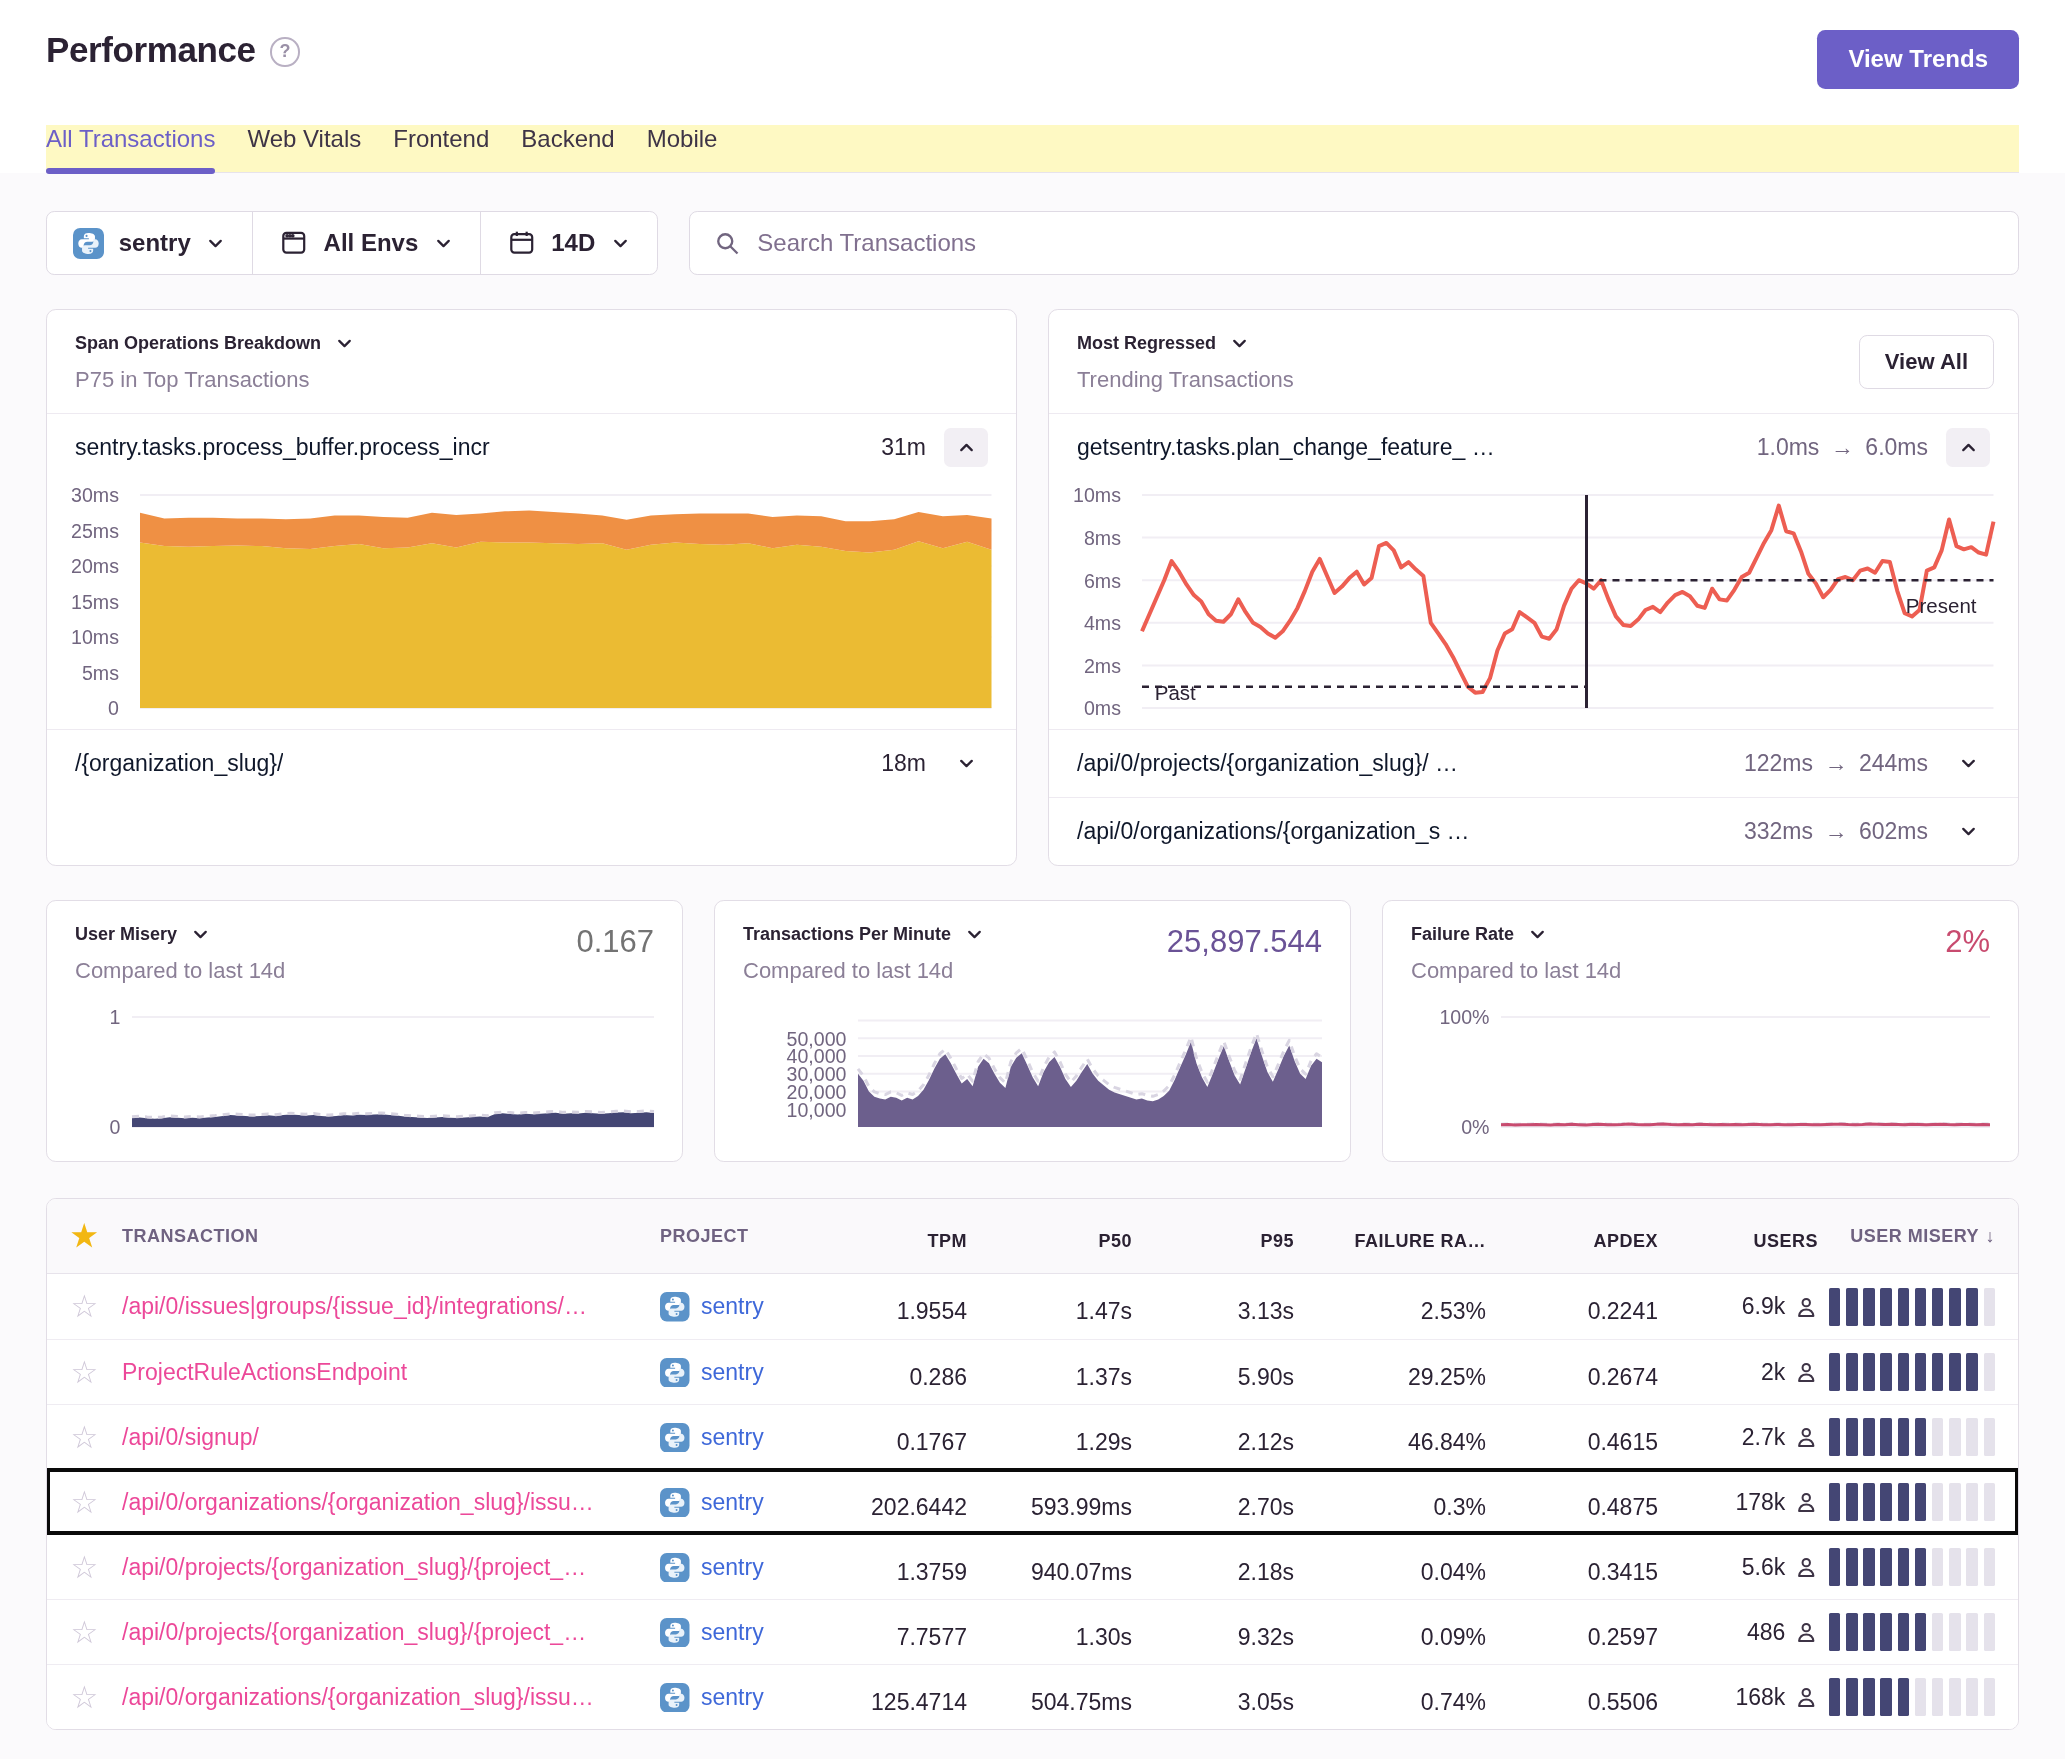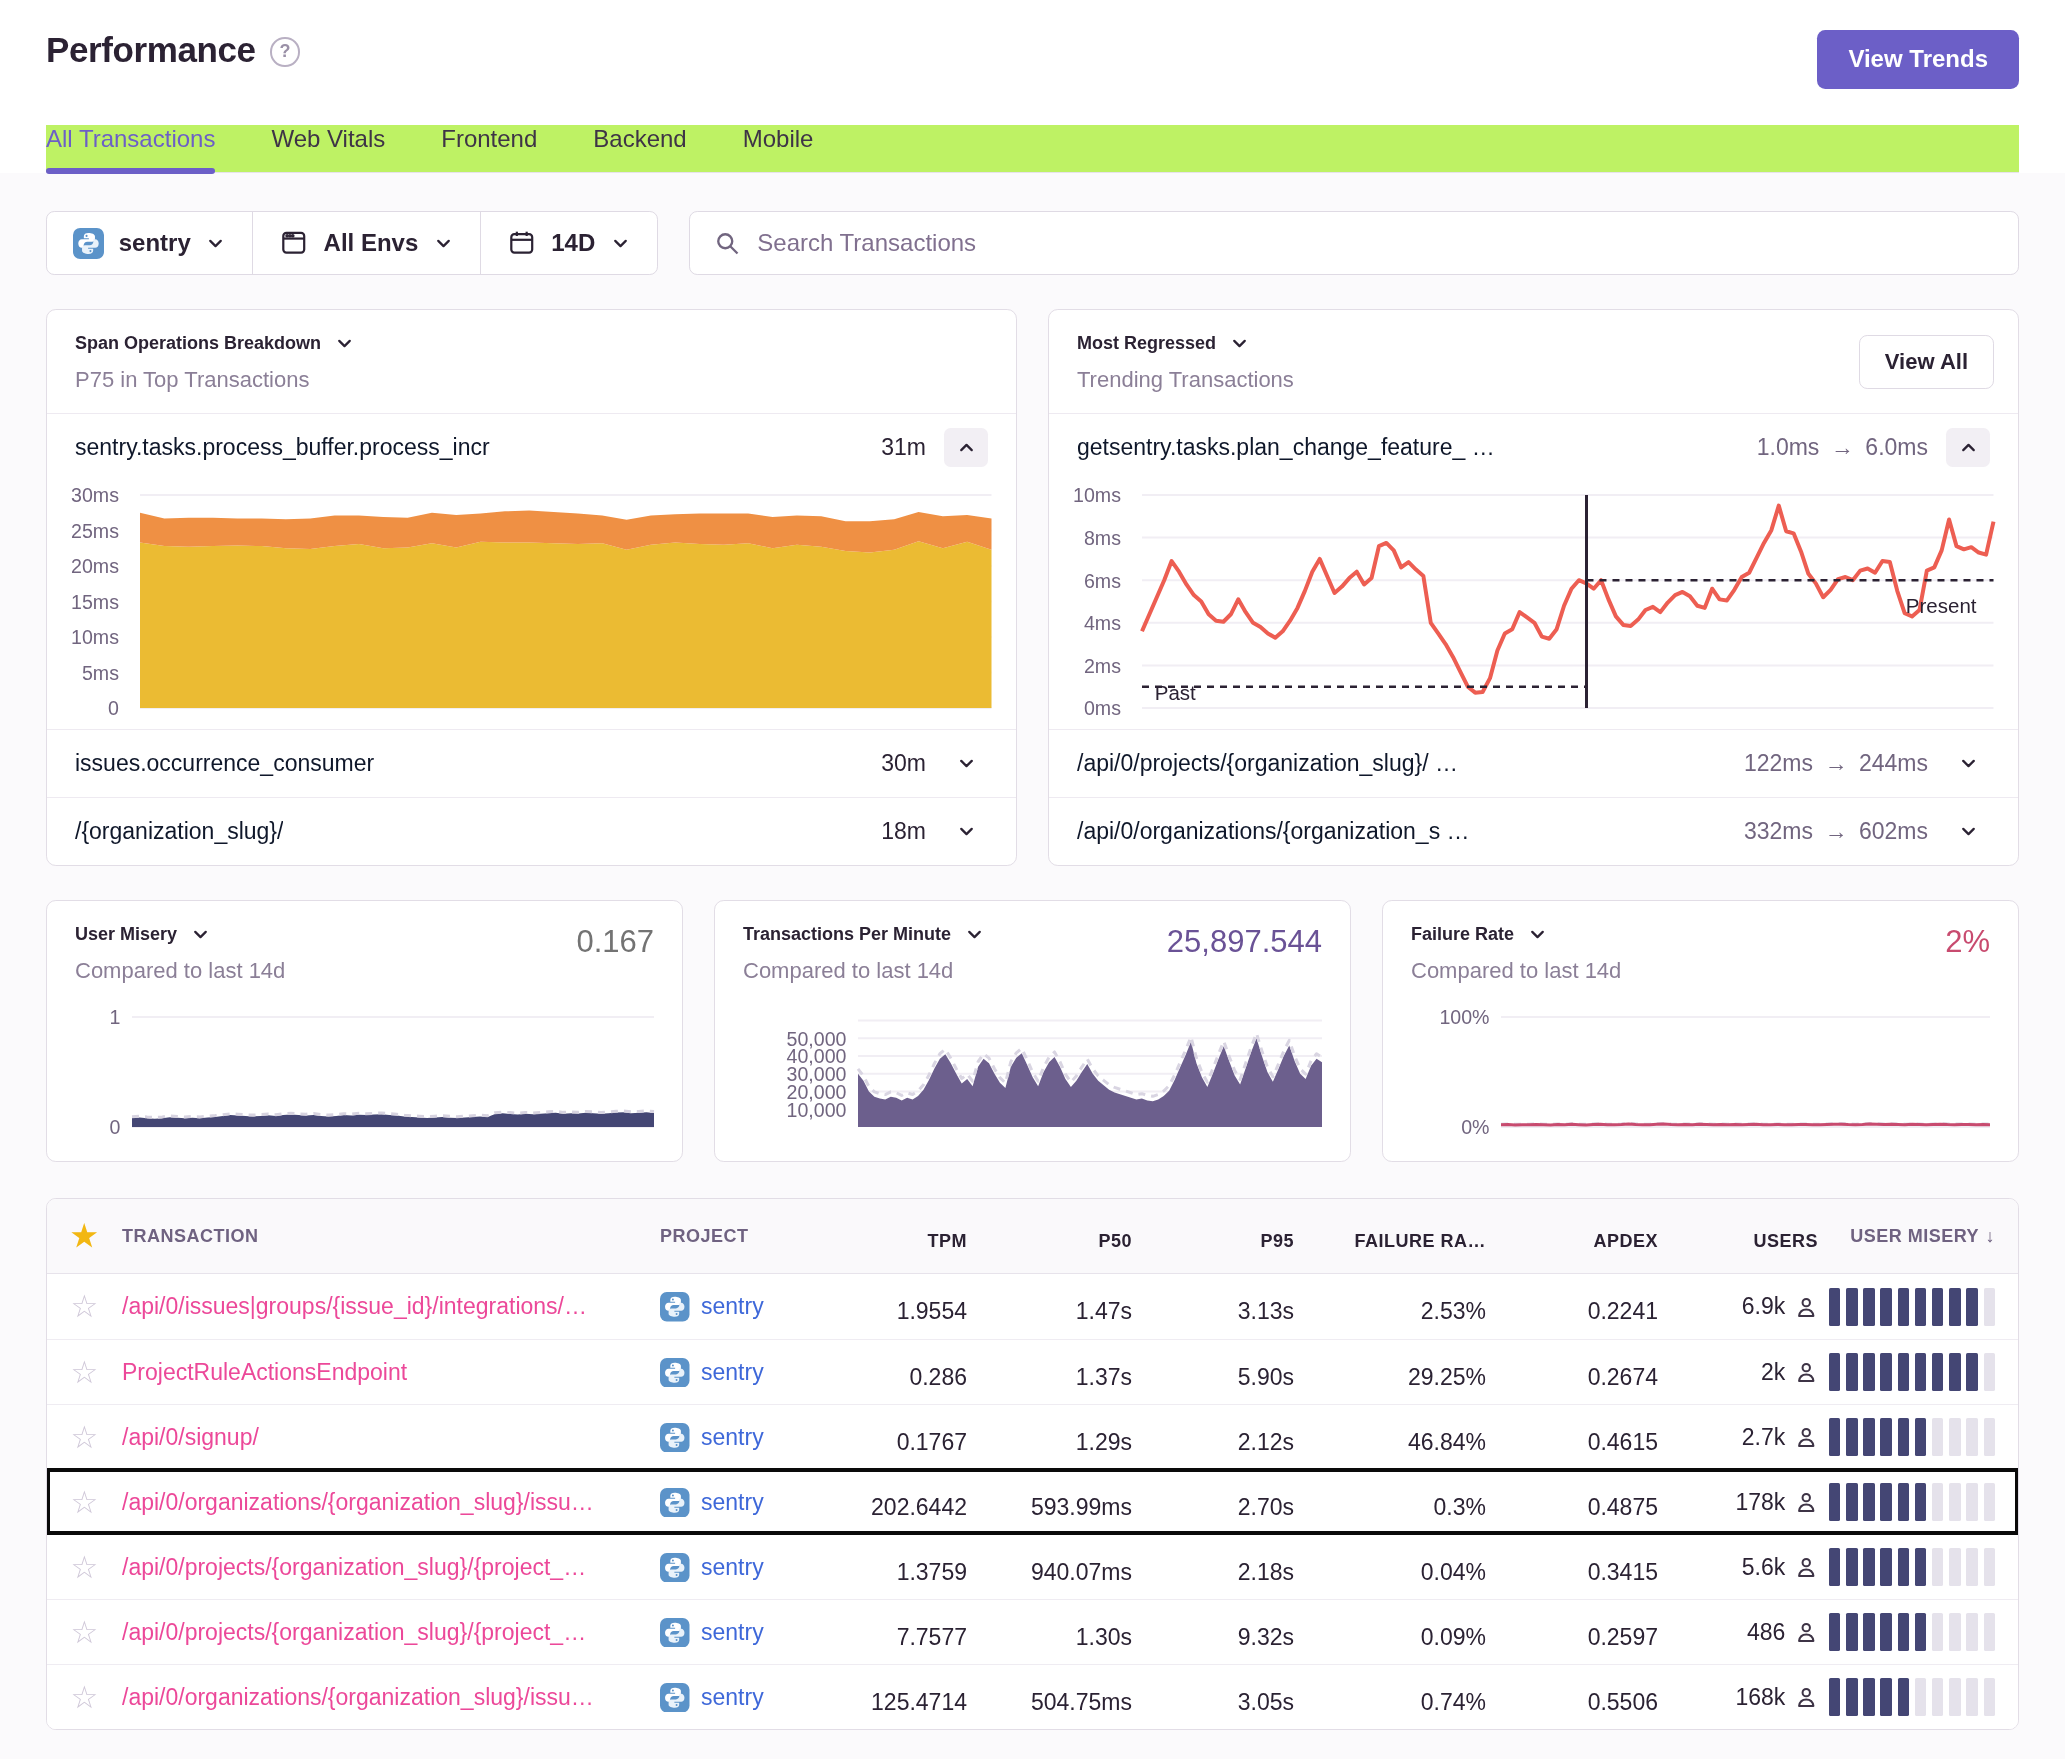--- a/index.html
+++ b/index.html
@@ -8,21 +8,21 @@
 
   
   .page-header { background:#fff; padding:29.5px 46px 0; }
   .title-row { display:flex; align-items:flex-start; justify-content:space-between; }
   .title-left { display:flex; align-items:center; gap:14.7px; }
   h1 { font-size:35px; font-weight:700; color:#2B2233; letter-spacing:-0.4px; }
   .help-icon { width:29.5px; height:29.5px; border:2.5px solid #B9B0C3; border-radius:50%;
     color:#9A90A7; font-size:18px; font-weight:700; display:flex; align-items:center; justify-content:center; margin-top:4.9px;}
   .view-trends { background:#6C5FC7; color:#fff; border:none; border-radius:8.2px;
     padding:15.5px 31px; font-size:24px; font-weight:600; font-family:inherit; cursor:pointer; }
-  .tabs { display:flex; gap:56px; margin-top:36px; border-bottom:0.8px solid #E7E3EB; background:#bef264; }
+  .tabs { display:flex; gap:32px; margin-top:36px; border-bottom:0.8px solid #E7E3EB; background:#fef9c3; }
   .tab { font-size:24px; color:#3E3446; padding-bottom:19.6px; position:relative; cursor:pointer; }
   .tab.active { color:#6C5FC7; }
   .tab.active::after { content:""; position:absolute; left:0; right:0; bottom:-1.6px; height:5.7px;
     border-radius:3.3px; background:#6C5FC7; }
 
   .content { padding:0 46px; }
 
   
   .filter-row { margin-top:38px; display:flex; gap:31px; }
   .filter-pill { display:flex; background:#fff; border:1.6px solid #DFDAE4; border-radius:8.2px; height:64px; }
@@ -217,31 +217,20 @@
               <line x1="0" y1="200" x2="1000" y2="200" stroke="#F1EEF4" stroke-width="2" vector-effect="non-scaling-stroke"></line>
               <line x1="0" y1="250" x2="1000" y2="250" stroke="#F1EEF4" stroke-width="2" vector-effect="non-scaling-stroke"></line>
               <line x1="0" y1="300" x2="1000" y2="300" stroke="#F1EEF4" stroke-width="2" vector-effect="non-scaling-stroke"></line>
               <polygon points="0,66.99999999999997 28.57142857142857,72 57.14285714285714,73.00000000000003 85.71428571428571,72 114.28571428571428,71 142.85714285714286,72 171.42857142857142,75 200,76.00000000000003 228.57142857142856,72 257.1428571428571,69 285.7142857142857,75 314.2857142857143,73.99999999999997 342.85714285714283,68 371.42857142857144,73.99999999999997 400,66.00000000000003 428.57142857142856,66.99999999999997 457.1428571428571,66.99999999999997 485.7142857142857,68 514.2857142857142,69 542.8571428571428,68 571.4285714285714,76.99999999999997 600,69.99999999999997 628.5714285714286,66.99999999999997 657.1428571428571,69 685.7142857142857,69.99999999999997 714.2857142857143,68 742.8571428571429,75 771.4285714285714,69.99999999999997 800,73.00000000000003 828.5714285714287,79 857.1428571428571,81 885.7142857142857,76.99999999999997 914.2857142857142,65 942.8571428571429,75 971.4285714285714,66.00000000000003 1000,76.99999999999997 1000,300 0,300" fill="#EBBB33"></polygon>
               <polygon points="0,25 28.57142857142857,33 57.14285714285714,32.00000000000006 85.71428571428571,32 114.28571428571428,33 142.85714285714286,33 171.42857142857142,34 200,33 228.57142857142856,28.999999999999943 257.1428571428571,28.999999999999943 285.7142857142857,31 314.2857142857143,32 342.85714285714283,25 371.42857142857144,28 400,26 428.57142857142856,22.999999999999943 457.1428571428571,22 485.7142857142857,24 514.2857142857142,25.999999999999943 542.8571428571428,29.000000000000057 571.4285714285714,35 600,28.999999999999943 628.5714285714286,27 657.1428571428571,25.999999999999943 685.7142857142857,26 714.2857142857143,26 742.8571428571429,31 771.4285714285714,28.999999999999943 800,30 828.5714285714287,37 857.1428571428571,37 885.7142857142857,34 914.2857142857142,24 942.8571428571429,30 971.4285714285714,28 1000,32.99999999999994 1000,76.99999999999997 971.4285714285714,66.00000000000003 942.8571428571429,75 914.2857142857142,65 885.7142857142857,76.99999999999997 857.1428571428571,81 828.5714285714287,79 800,73.00000000000003 771.4285714285714,69.99999999999997 742.8571428571429,75 714.2857142857143,68 685.7142857142857,69.99999999999997 657.1428571428571,69 628.5714285714286,66.99999999999997 600,69.99999999999997 571.4285714285714,76.99999999999997 542.8571428571428,68 514.2857142857142,69 485.7142857142857,68 457.1428571428571,66.99999999999997 428.57142857142856,66.99999999999997 400,66.00000000000003 371.42857142857144,73.99999999999997 342.85714285714283,68 314.2857142857143,73.99999999999997 285.7142857142857,75 257.1428571428571,69 228.57142857142856,72 200,76.00000000000003 171.42857142857142,75 142.85714285714286,72 114.28571428571428,71 85.71428571428571,72 57.14285714285714,73.00000000000003 28.57142857142857,72 0,66.99999999999997" fill="#EF9044"></polygon>
             </svg>
           </div>
       </div>
       <div id="spanops-footer">
           <div class="op-row">
-            <a class="op-link">issues.occurrence_consumer</a>
-    <span class="op-right">
-              <span class="op-val-dark">30m</span>
-              <span class="chev-plain">
-                <svg class="icon" width="21" height="21" viewBox="0 0 24 24" fill="none" stroke="#2B2233" stroke-width="2.6" stroke-linecap="round" stroke-linejoin="round">
-                  <polyline points="6 9 12 15 18 9"></polyline>
-                </svg>
-              </span>
-            </span>
-          </div>
-          <div class="op-row">
             <a class="op-link">/{organization_slug}/</a>
     <span class="op-right">
               <span class="op-val-dark">18m</span>
               <span class="chev-plain">
                 <svg class="icon" width="21" height="21" viewBox="0 0 24 24" fill="none" stroke="#2B2233" stroke-width="2.6" stroke-linecap="round" stroke-linejoin="round">
                   <polyline points="6 9 12 15 18 9"></polyline>
                 </svg>
               </span>
             </span>
           </div>

